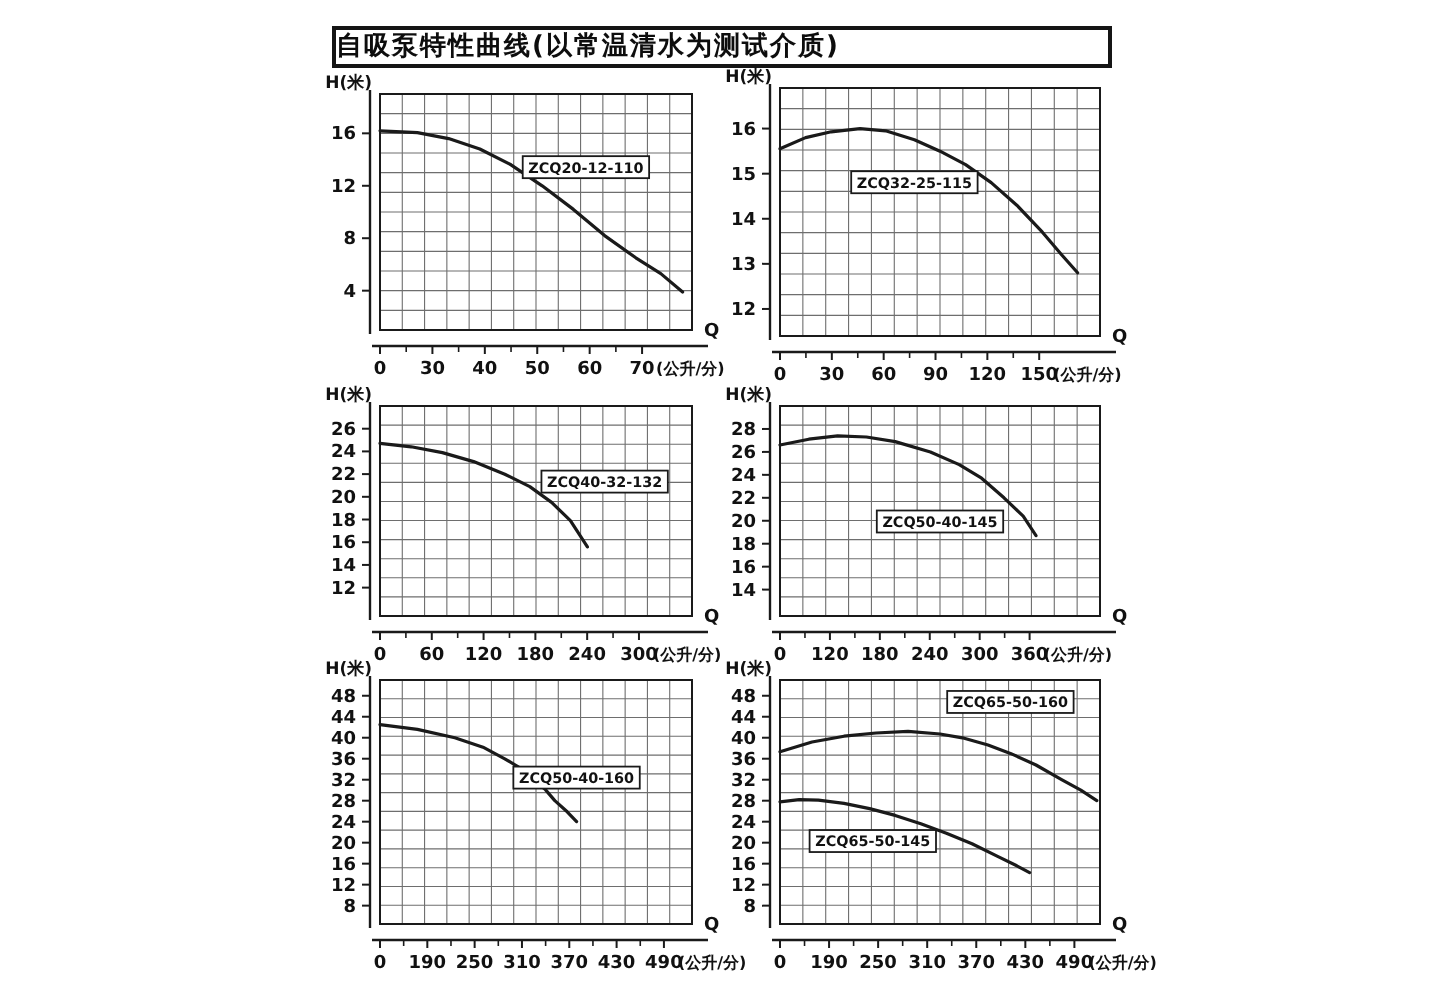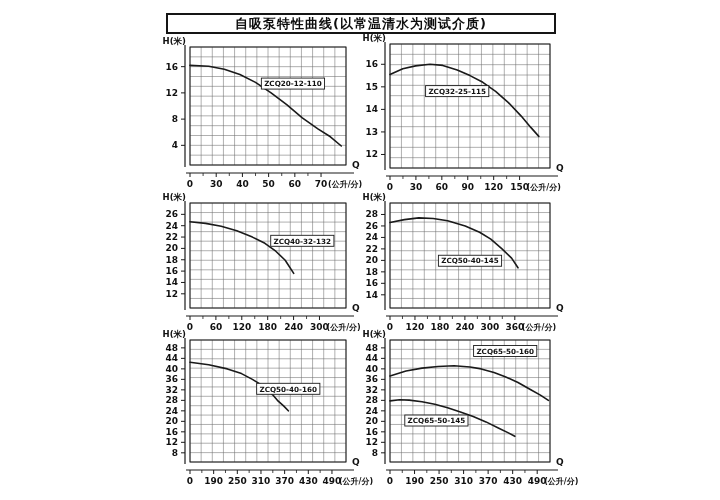--- a/index.html
+++ b/index.html
@@ -1,20 +1,20 @@
 <!DOCTYPE html>
 <html><head>
 <meta charset="utf-8">
 <style>
   html,body{margin:0;padding:0;background:#ffffff;}
   #page{position:relative;width:720px;height:500px;background:#ffffff;overflow:hidden;
         font-family:"DejaVu Sans",sans-serif;color:#111;}
   #title-box{position:absolute;left:166px;top:13px;width:390px;height:21px;
         border:2px solid #151515;box-sizing:border-box;
-        font-size:13px;font-weight:bold;line-height:17px;text-align:center;
+        font-size:13px;font-weight:bold;line-height:17px;
         letter-spacing:1px;color:#0d0d0d;}
   .chart-svg{position:absolute;}
   svg text{font-family:"DejaVu Sans",sans-serif;}
 </style>
 </head>
 <body>
 
 <div id="page">
   <div id="title-box">自吸泵特性曲线(以常温清水为测试介质)</div>
   <div id="charts">

